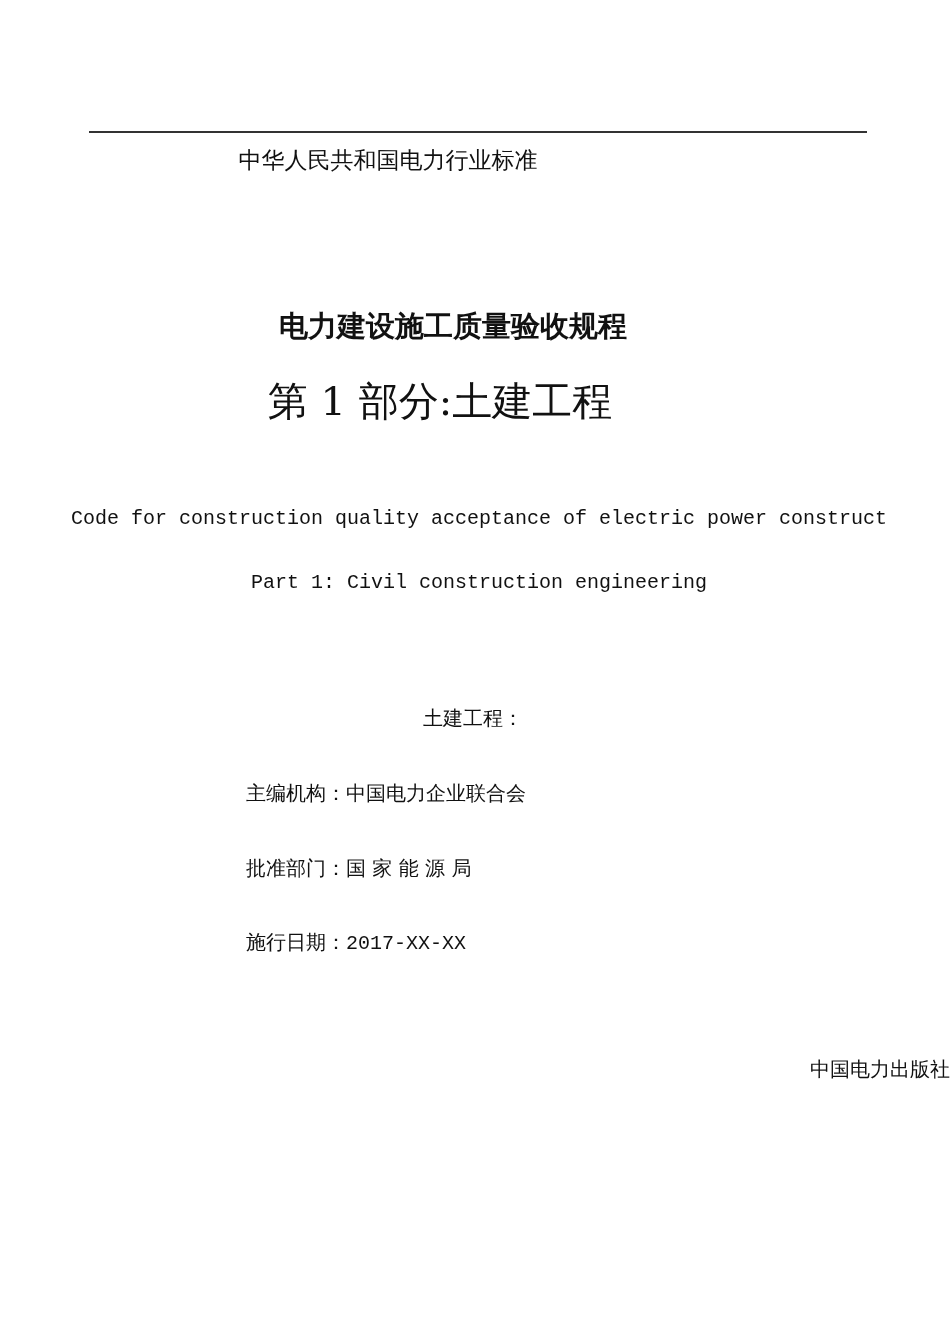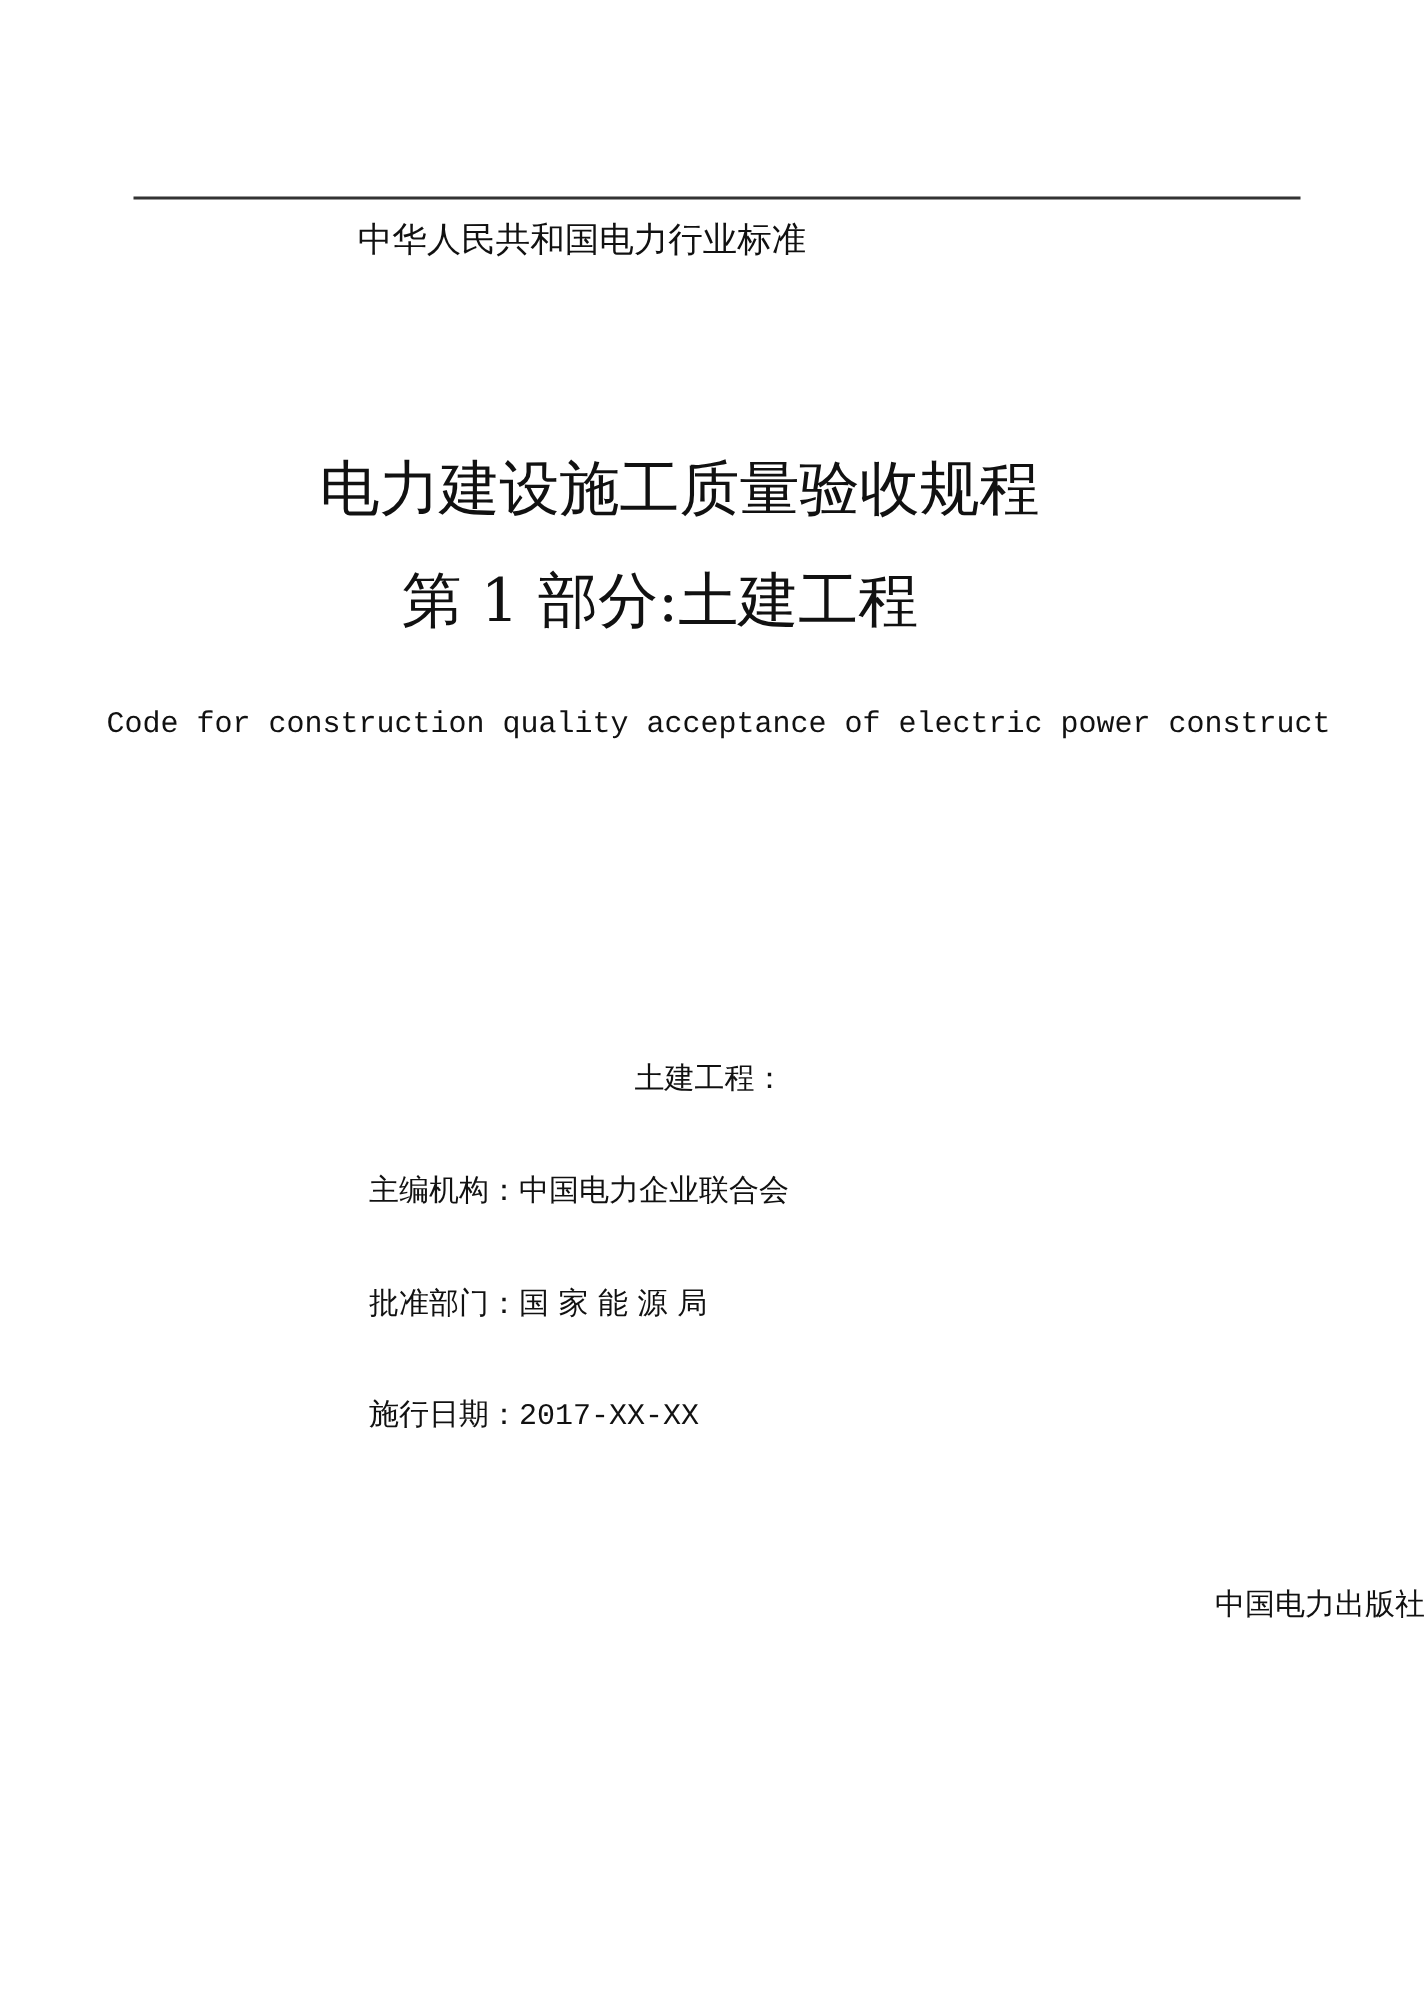--- a/index.html
+++ b/index.html
@@ -41,24 +41,25 @@
       letter-spacing: 0px;
       padding-left: 2px;
       box-sizing: border-box;
     }
     .title-main {
       position: absolute;
       left: 0; width: 898px;
       top: 298px;
       text-align: center;
       font-family: "DejaVu Serif", "Liberation Serif", serif;
-      font-size: 40px;
+      font-size: 29px;
       line-height: 56px;
       padding-left: 8px;
       box-sizing: border-box;
+      font-weight: bold;
     }
     .title-part {
       position: absolute;
       left: 0; width: 872px;
       top: 373px;
       text-align: center;
       font-family: "DejaVu Serif", "Liberation Serif", serif;
       font-size: 40px;
       line-height: 56px;
       padding-left: 8px;
@@ -69,21 +70,21 @@
       left: 0; width: 950px;
       top: 469px;
       text-align: center;
       font-family: "Liberation Mono", "DejaVu Sans Mono", monospace;
       font-size: 20px;
       line-height: 29px;
       padding-left: 8px;
       box-sizing: border-box;
       white-space: nowrap;
     }
-    .en-title div { height: 29px; }
+    .en-title div { height: 29px; margin-top: 35px; }
     .info {
       position: absolute;
       font-family: "DejaVu Sans", "Liberation Sans", sans-serif;
       font-size: 20px;
       line-height: 30px;
       white-space: pre;
     }
     .info .val-mono {
       font-family: "Liberation Mono", "DejaVu Sans Mono", monospace;
     }
@@ -109,20 +110,21 @@
   <div class="top-rule"></div>
 
   <div class="std-header">中华人民共和国电力行业标准</div>
 
   <div class="title-main">电力建设施工质量验收规程</div>
 
   <div class="title-part">第 1 部分:土建工程</div>
 
   <div class="en-title">
     <div>Code for construction quality acceptance of electric power construct</div>
+    <div>Part 1: Civil construction engineering</div>
   </div>
 
   <div class="info centralized"><span>土建工程：</span><span></span></div>
 
   <div class="info approver"><span>批准部门：</span><span>国 家 能 源 局</span></div>
 
   <div class="info editor"><span>主编机构：</span><span>中国电力企业联合会</span></div>
 
   <div class="info date"><span>施行日期：</span><span class="val-mono">2017-XX-XX</span></div>
 

